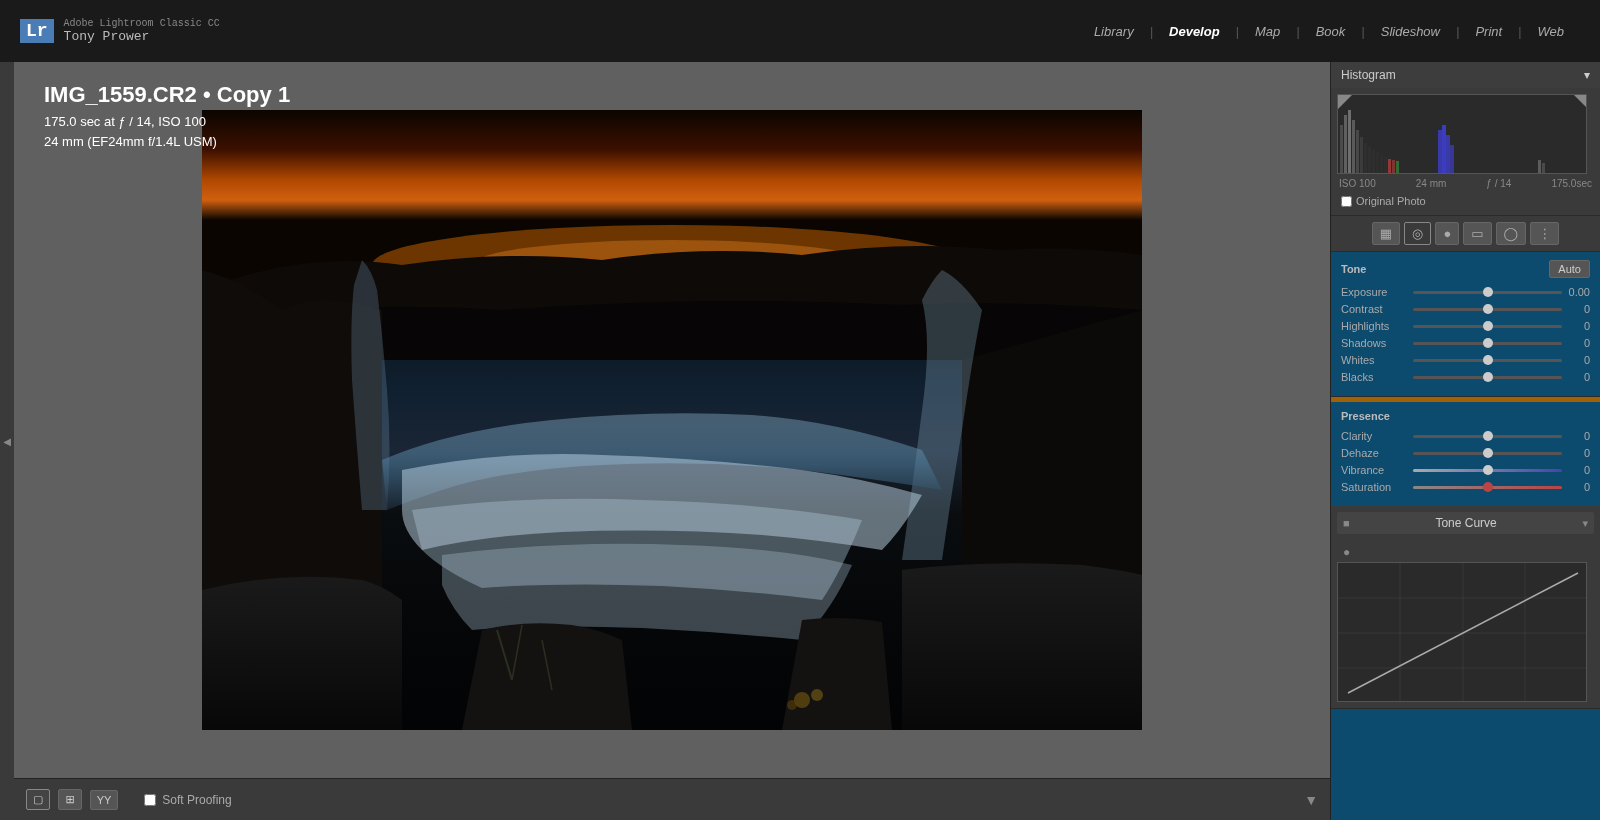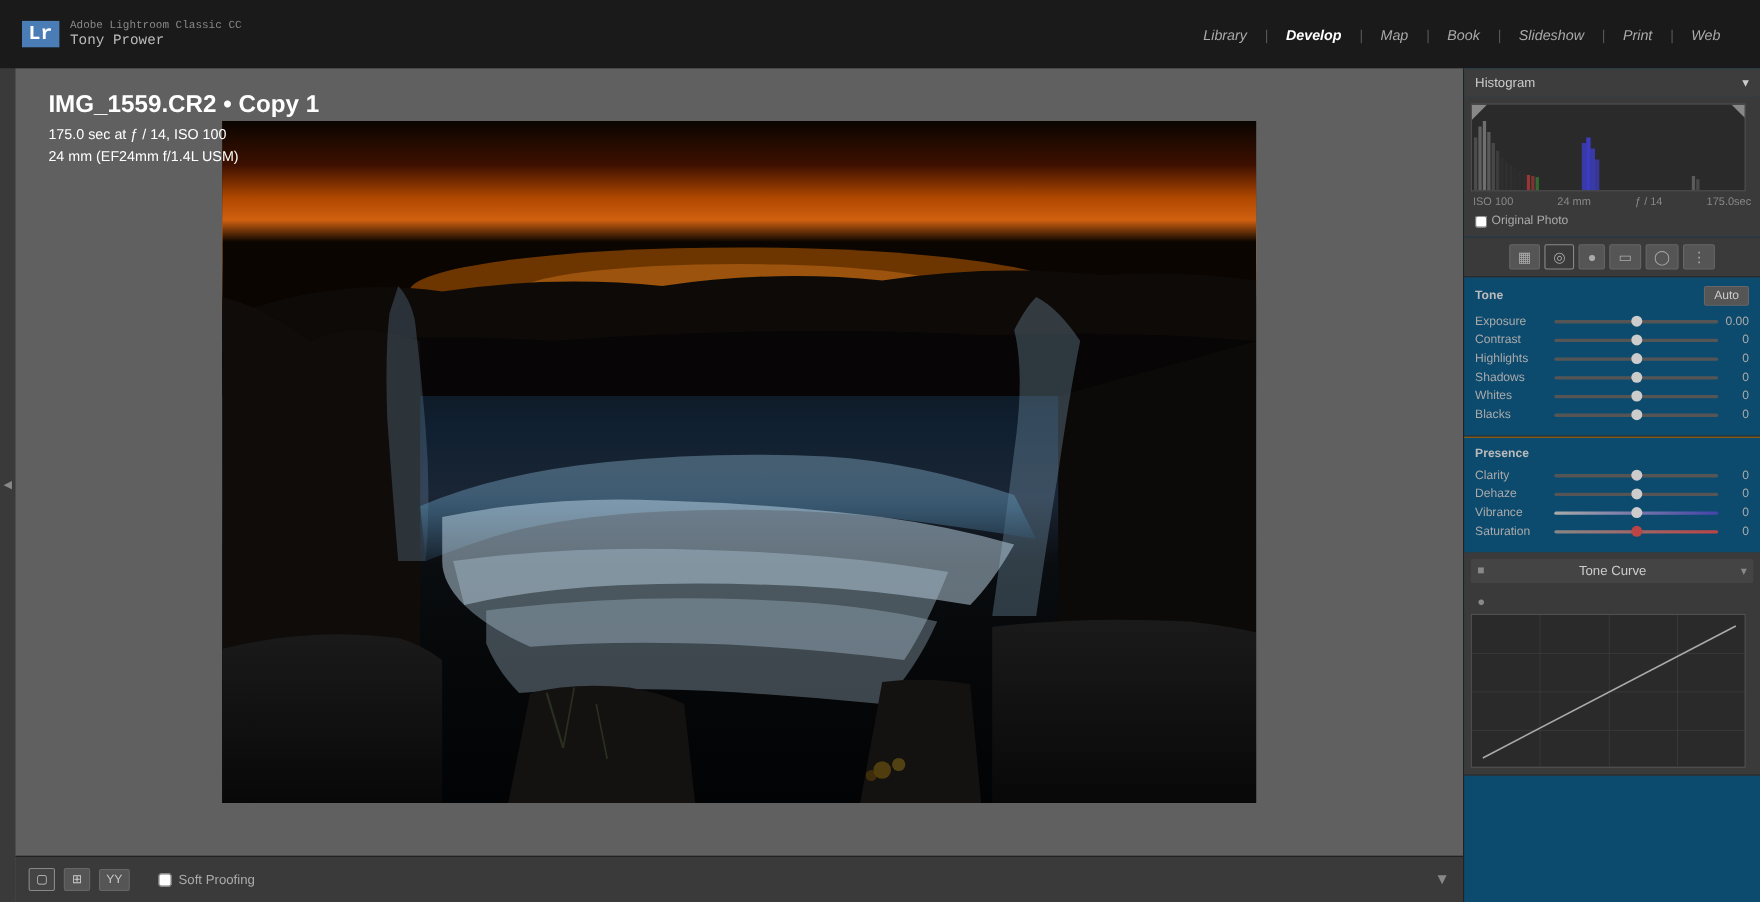--- a/index.html
+++ b/index.html
@@ -345,21 +345,21 @@
       font-size: 11px;
       color: #aaa;
       width: 24px;
       text-align: right;
       flex-shrink: 0;
     }
 
     
     .presence-section {
       padding: 8px 10px;
-      border-top: 1px solid #a16207;
+      border-top: 5px solid #a16207;
     }
     .presence-header {
       font-size: 11px;
       color: #bbb;
       font-weight: bold;
       margin-bottom: 8px;
     }
     .saturation-thumb {
       background: #b44;
     }

